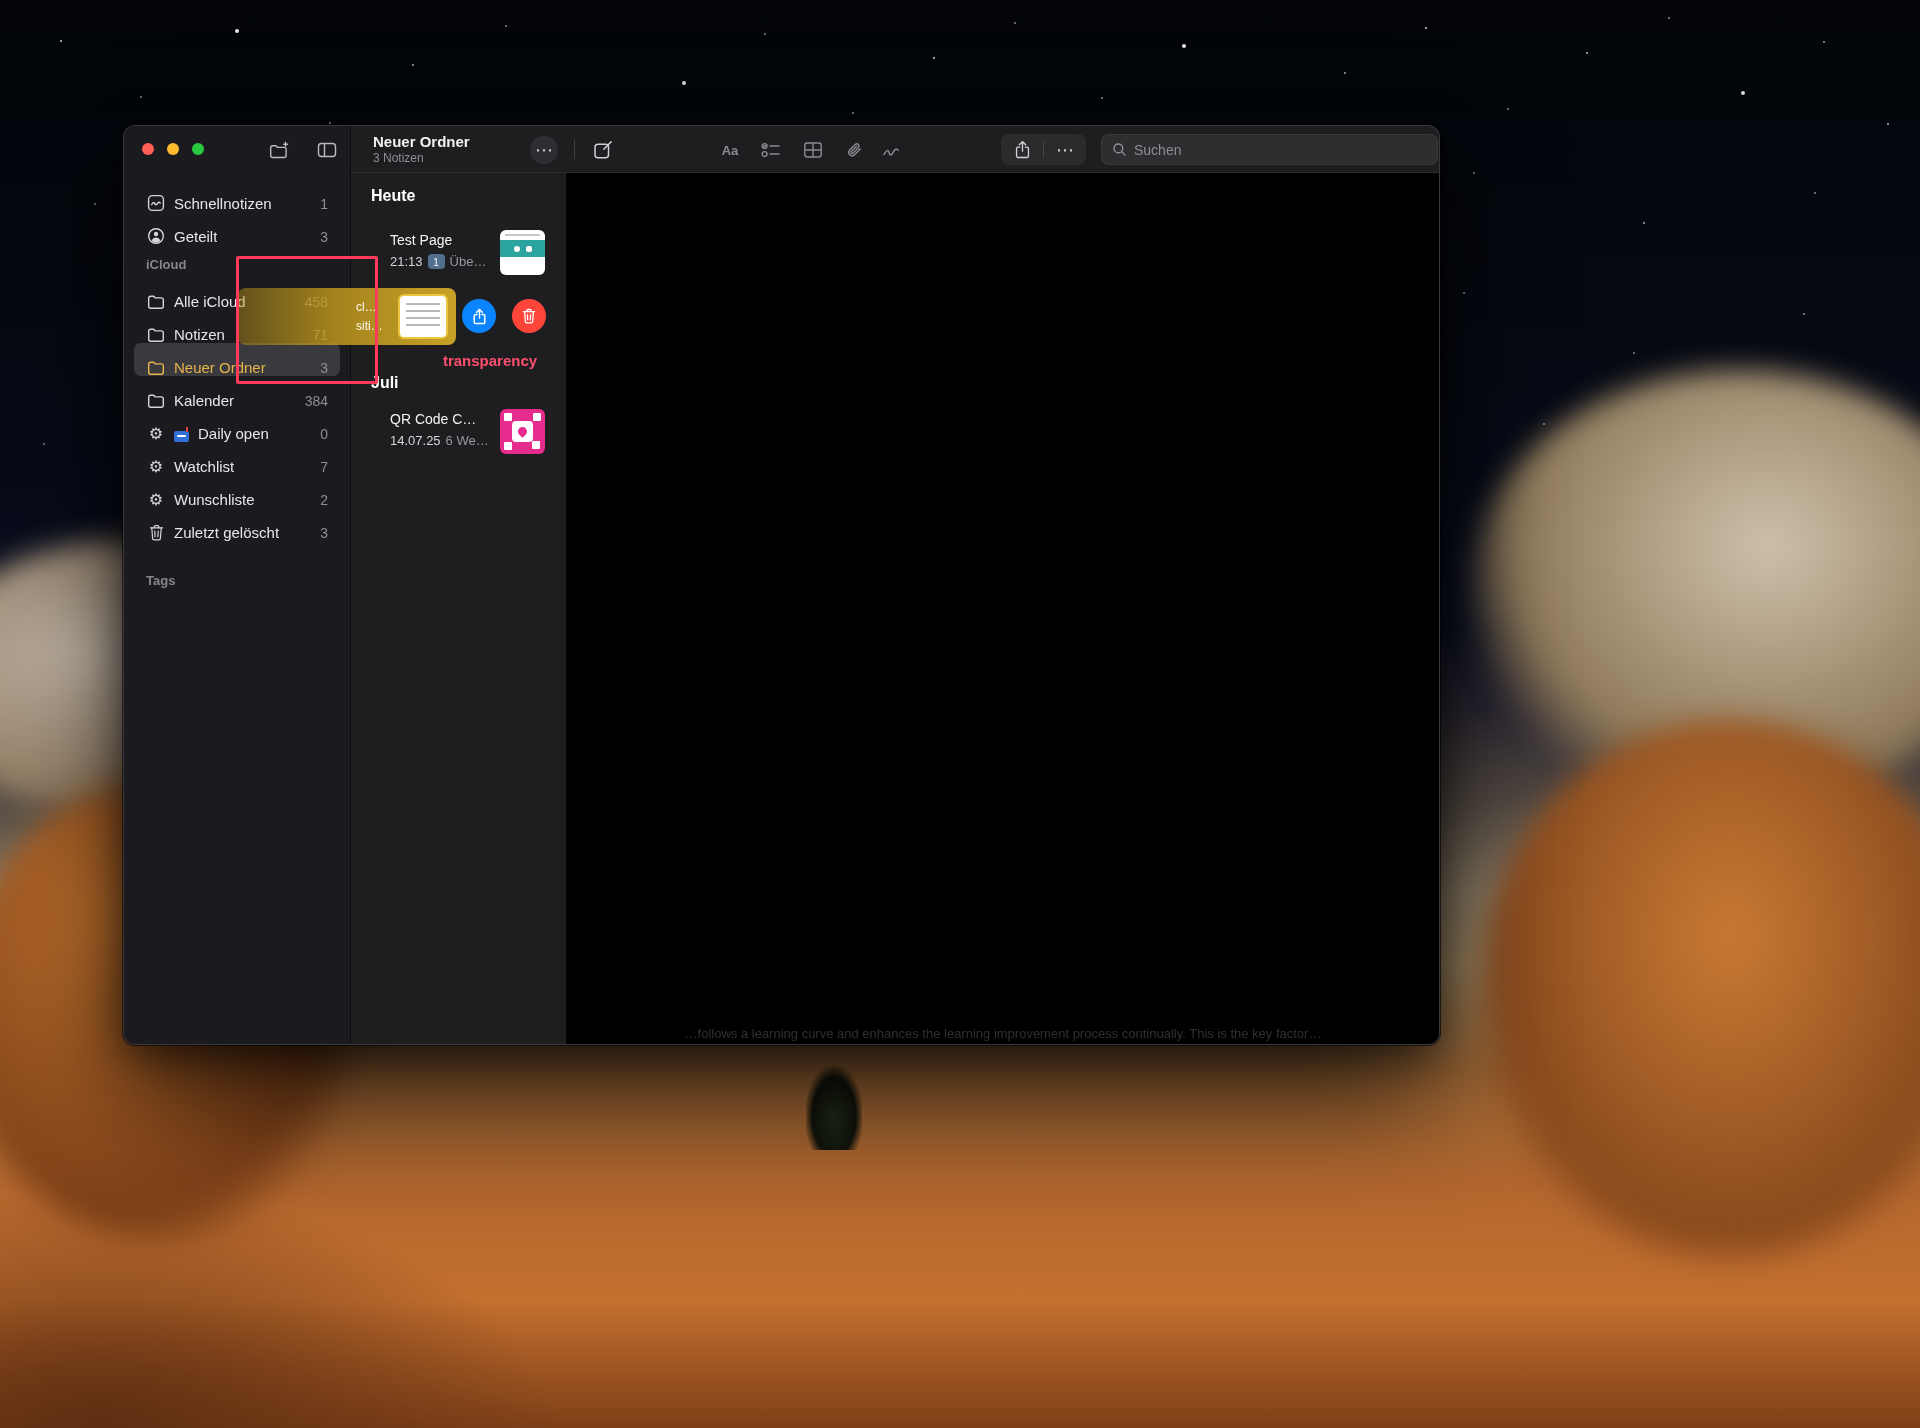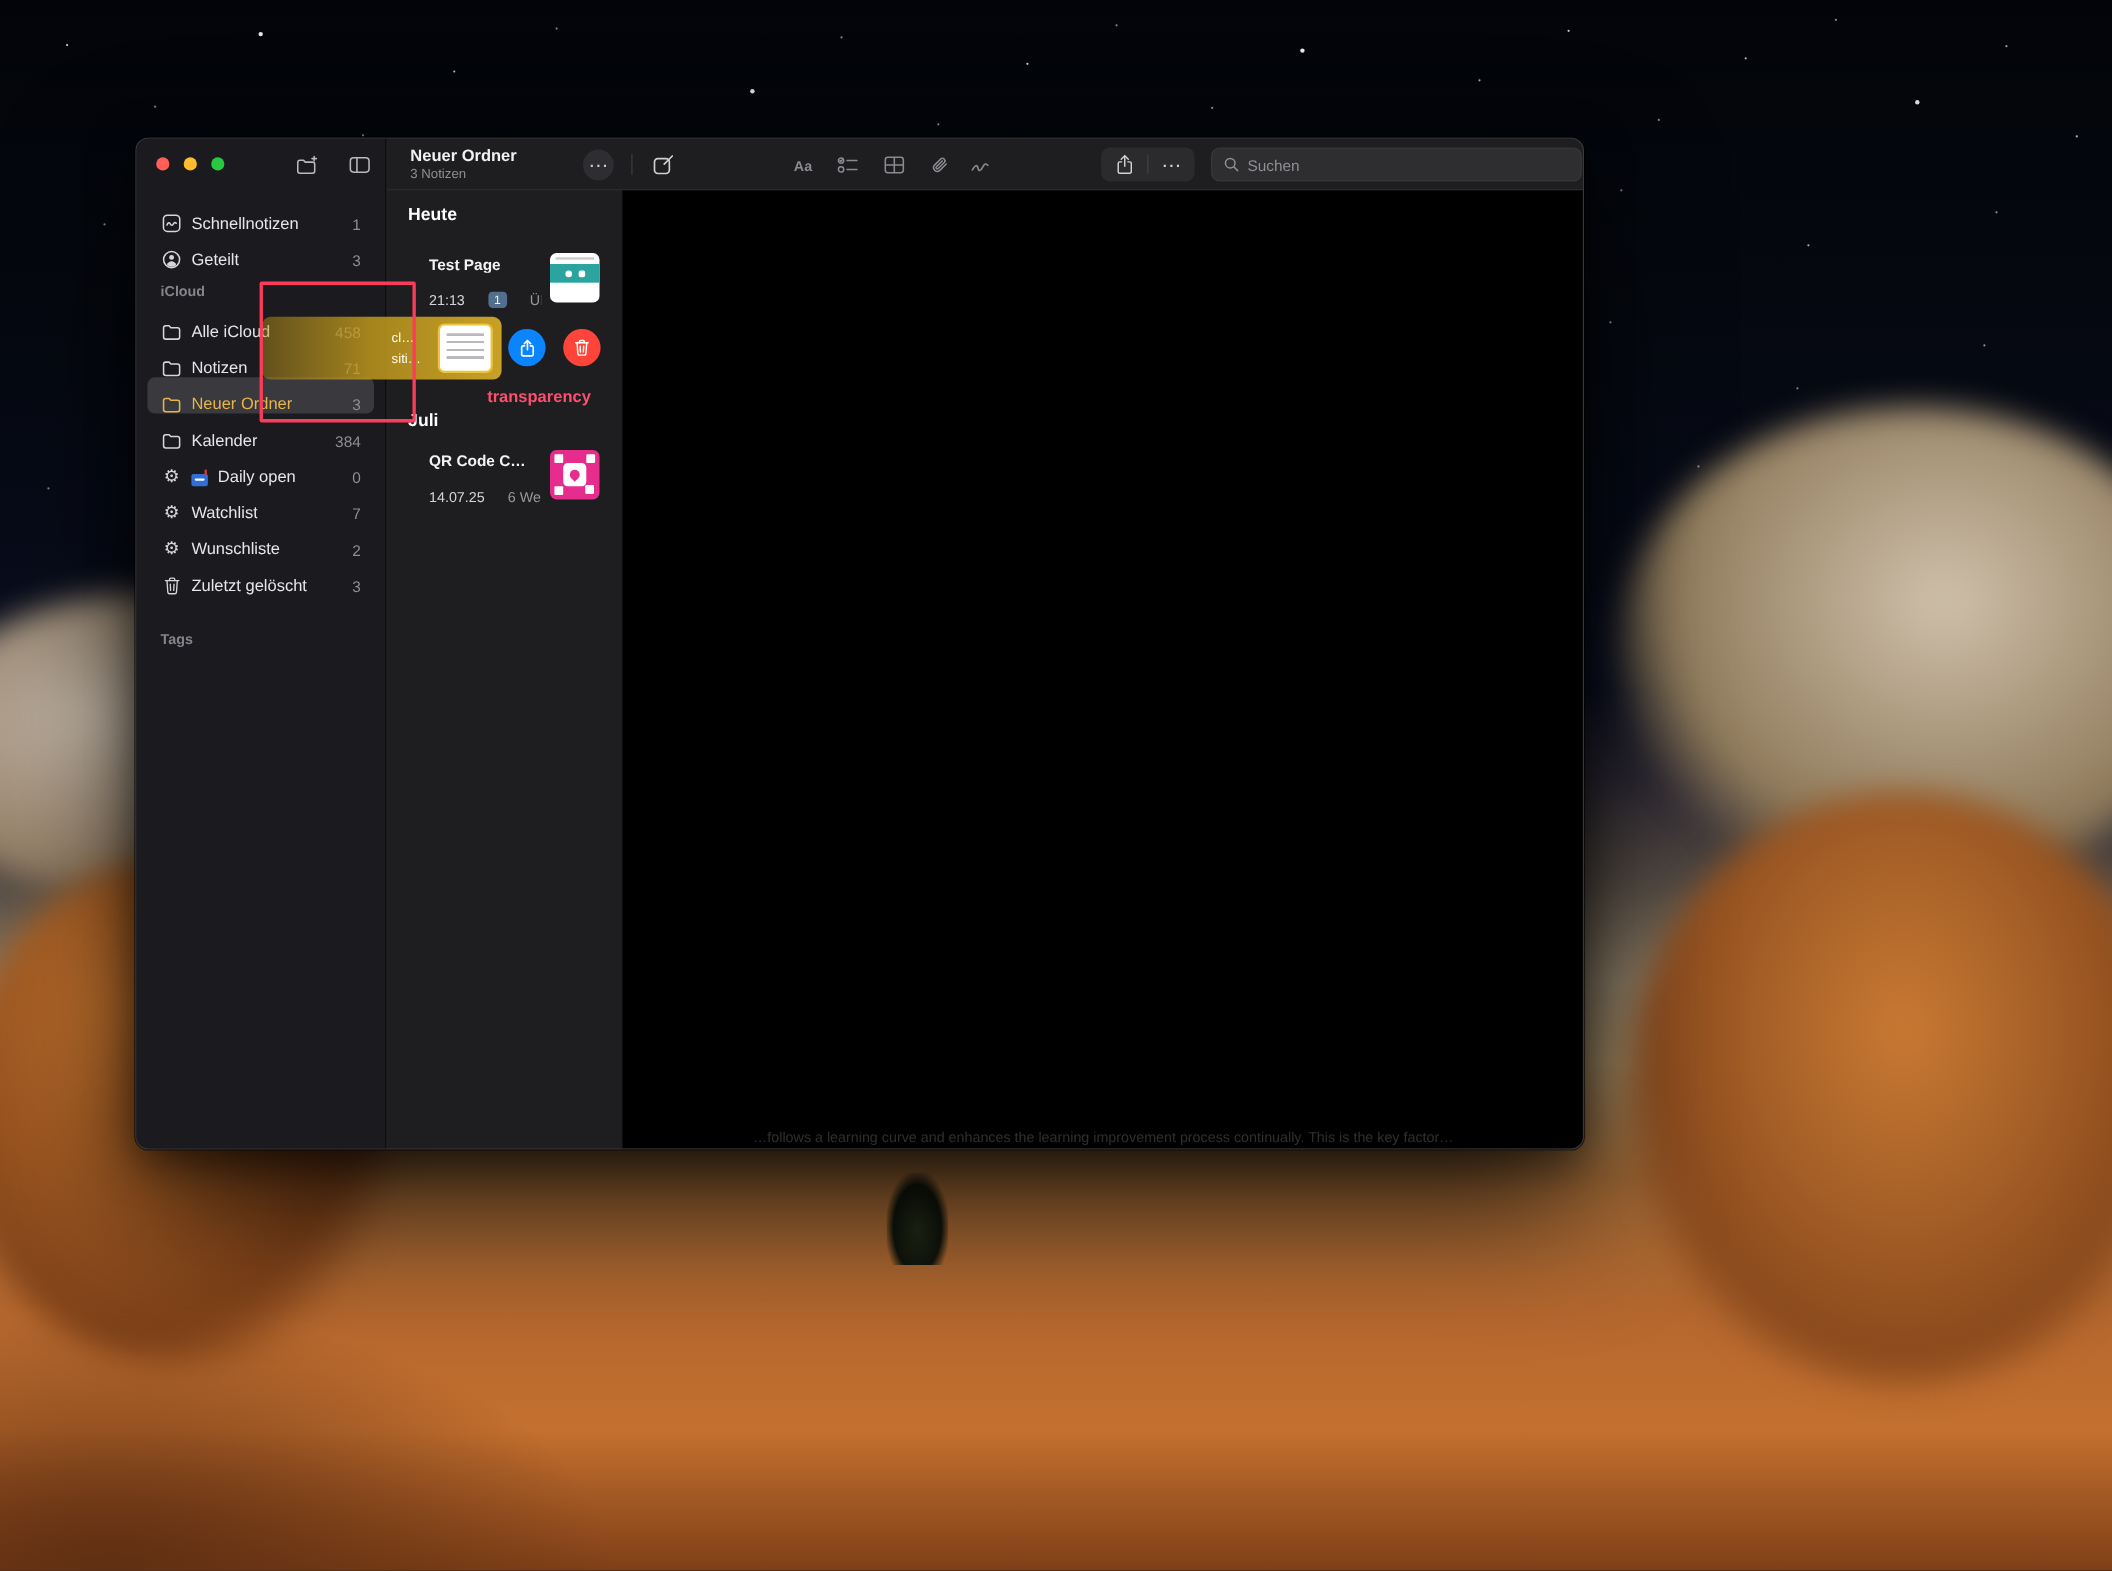--- a/index.html
+++ b/index.html
@@ -78,22 +78,22 @@
   .search{position:absolute;left:977px;top:8px;width:337px;height:31px;border-radius:8px;background:rgba(255,255,255,.075);border:1px solid rgba(255,255,255,.06);display:flex;align-items:center;gap:7px;padding:0 10px}
   .search .sicon2{color:#8e8e93;display:flex}
   .search input{flex:1;background:none;border:none;outline:none;color:#e8e8ea;font-size:14px;font-family:"Liberation Sans","DejaVu Sans",sans-serif}
   .search input::placeholder{color:#8e8e93}
 
   
   .notes-list{position:absolute;left:227px;top:47px;width:215px;bottom:0;padding-top:8px;z-index:1}
   .list-header{font-size:16px;font-weight:700;color:#fff;margin:6px 0 20px 20px}
   .list-header.juli{margin:92px 0 12px 20px}
   .note-row{position:relative;height:57px;margin:0 8px;padding:7px 66px 0 31px;border-radius:8px}
-  .note-title{font-size:14px;font-weight:700;color:#f3f3f5;white-space:nowrap;overflow:hidden}
-  .note-meta{display:flex;align-items:flex-start;gap:21px;margin-top:17px;font-size:13px;color:#98989d;white-space:nowrap;overflow:hidden}
+  .note-title{font-size:14px;font-weight:400;color:#f3f3f5;white-space:nowrap;overflow:hidden}
+  .note-meta{display:flex;align-items:flex-start;gap:5px;margin-top:6px;font-size:13px;color:#98989d;white-space:nowrap;overflow:hidden}
   .note-time{color:#d4d4d8}
   .note-badge{background:#52708e;color:#eef2f7;font-size:11px;border-radius:4px;min-width:17px;height:15px;display:inline-flex;align-items:center;justify-content:center;padding:0 3px;flex:none}
   .thumb{position:absolute;right:13px;top:5px;width:45px;height:45px;border-radius:6px;overflow:hidden}
   .thumb-web{background:#fff}
   .thumb-web::before{content:"";position:absolute;left:5px;right:5px;top:4px;height:2px;background:#c9c9cc}
   .tw-band{position:absolute;left:0;right:0;top:10px;height:17px;background:#2ba39e;display:flex;align-items:center;justify-content:center;gap:6px}
   .tw-band i{width:6px;height:6px;border-radius:50%;background:#fff}
   .tw-band i.sq{border-radius:2px}
   .thumb-qr{background:#e62c8c}
   .thumb-qr .q{position:absolute;width:8px;height:8px;background:#fff;border-radius:1px}

